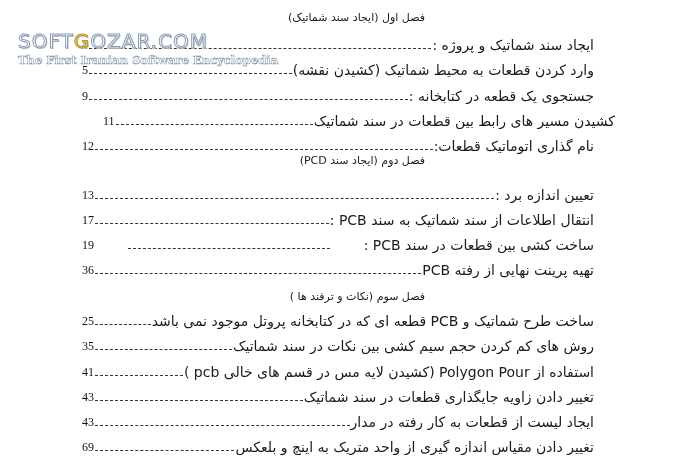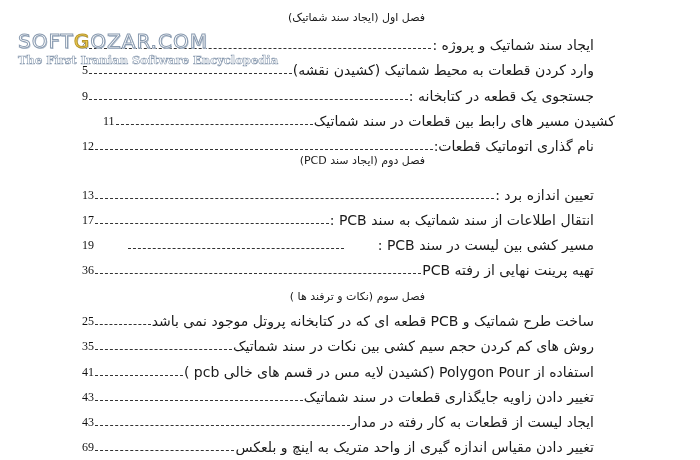--- a/index.html
+++ b/index.html
@@ -131,21 +131,21 @@
     <span class="title">تعیین اندازه برد :</span>
   </div>
   <div class="row" style="top:212px;">
     <span class="pg">17</span>
     <span class="dots"></span>
     <span class="title">انتقال اطلاعات از سند شماتیک به سند PCB :</span>
   </div>
   <div class="row" style="top:237px;gap:33px;">
     <span class="pg">19</span>
     <span class="dots"></span>
-    <span class="title">مسیر کشی بین لیست در سند PCB :</span>
+    <span class="title">ساخت کشی بین قطعات در سند PCB :</span>
   </div>
   <div class="row" style="top:262px;">
     <span class="pg">36</span>
     <span class="dots"></span>
     <span class="title">تهیه پرینت نهایی از رفته PCB</span>
   </div>
 
   <div class="heading" style="top:290px;">فصل سوم (نکات و ترفند ها )</div>
 
   <div class="row" style="top:313px;">

